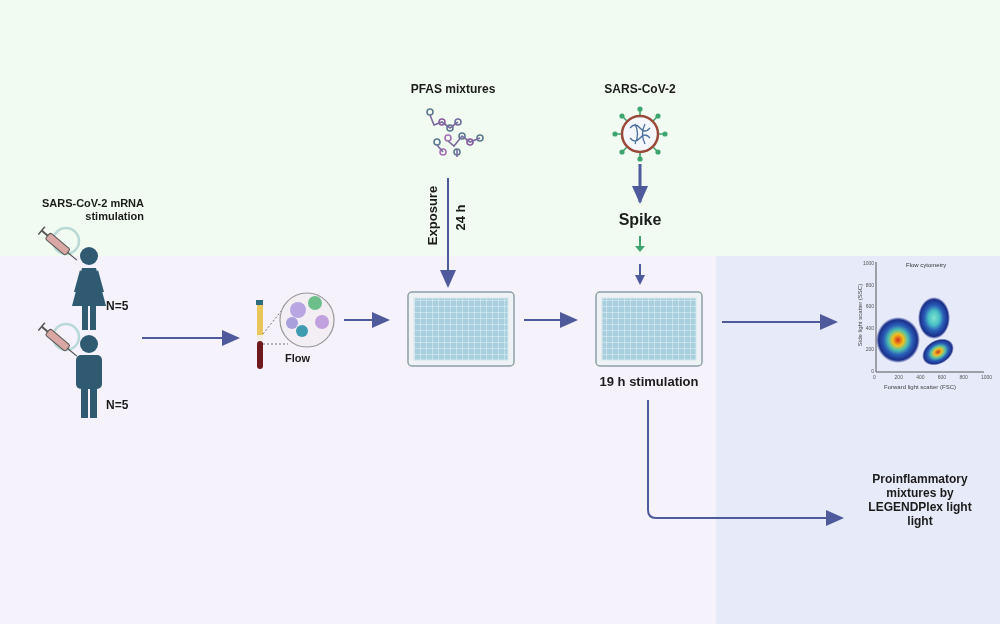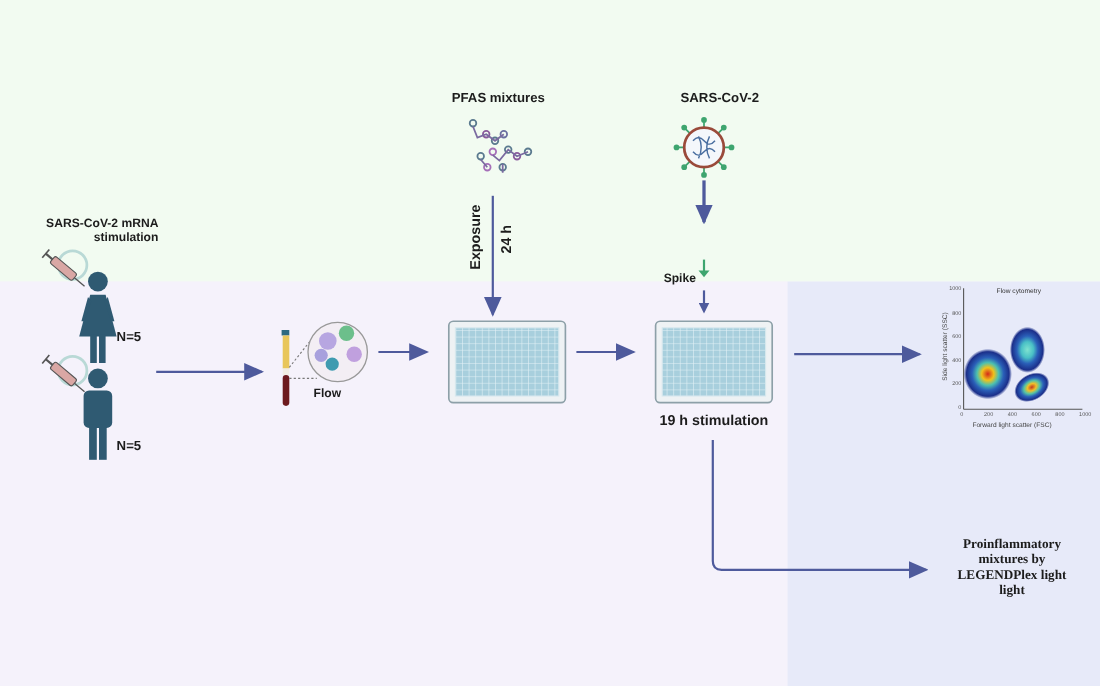--- a/index.html
+++ b/index.html
@@ -188,24 +188,24 @@
 <div class="lbl" style="left:4px;top:197px;width:140px;font-size:11px;line-height:13px;text-align:right;">
   <div>SARS-CoV-2 mRNA</div>
   <div>stimulation</div>
 </div>
 <div class="lbl" style="left:106px;top:299px;font-size:12px;">N=5</div>
 <div class="lbl" style="left:106px;top:398px;font-size:12px;">N=5</div>
 <div class="lbl" style="left:285px;top:352px;font-size:11px;">Flow</div>
 <div class="lbl" style="left:398px;top:82px;width:110px;font-size:12px;">PFAS mixtures</div>
 <div class="lbl" style="left:392px;top:208px;width:80px;font-size:13px;transform:rotate(-90deg);">Exposure</div>
 <div class="lbl" style="left:440px;top:210px;width:40px;font-size:13px;transform:rotate(-90deg);">24 h</div>
-<div class="lbl" style="left:590px;top:82px;width:100px;font-size:12px;text-align:right;">SARS-CoV-2</div>
-<div class="lbl" style="left:588px;top:211px;width:60px;font-size:11px;margin-top:36px;">Spike</div>
+<div class="lbl" style="left:590px;top:82px;width:100px;font-size:12px;">SARS-CoV-2</div>
+<div class="lbl" style="left:610px;top:211px;width:60px;font-size:16px;">Spike</div>
 <div class="lbl" style="left:585px;top:374px;width:128px;font-size:13px;">19 h stimulation</div>
-<div class="lbl" style="left:852px;top:487px;width:136px;font-size:12px;line-height:14px;font-family:Liberation Serif, serif;">
+<div class="lbl" style="left:852px;top:472px;width:136px;font-size:12px;line-height:14px;">
   <div>Proinflammatory</div>
   <div>mixtures by</div>
   <div>LEGENDPlex light</div>
   <div>light</div>
 </div>
 
 <div style="position:absolute;left:906px;top:262px;font-size:6px;color:#333;">Flow cytometry</div>
 <div style="position:absolute;left:884px;top:384px;font-size:6px;color:#444;">Forward light scatter (FSC)</div>
 <div style="position:absolute;left:820px;top:312px;width:80px;text-align:center;font-size:6px;color:#444;transform:rotate(-90deg);">Side light scatter (SSC)</div>
 <div id="xticks">

